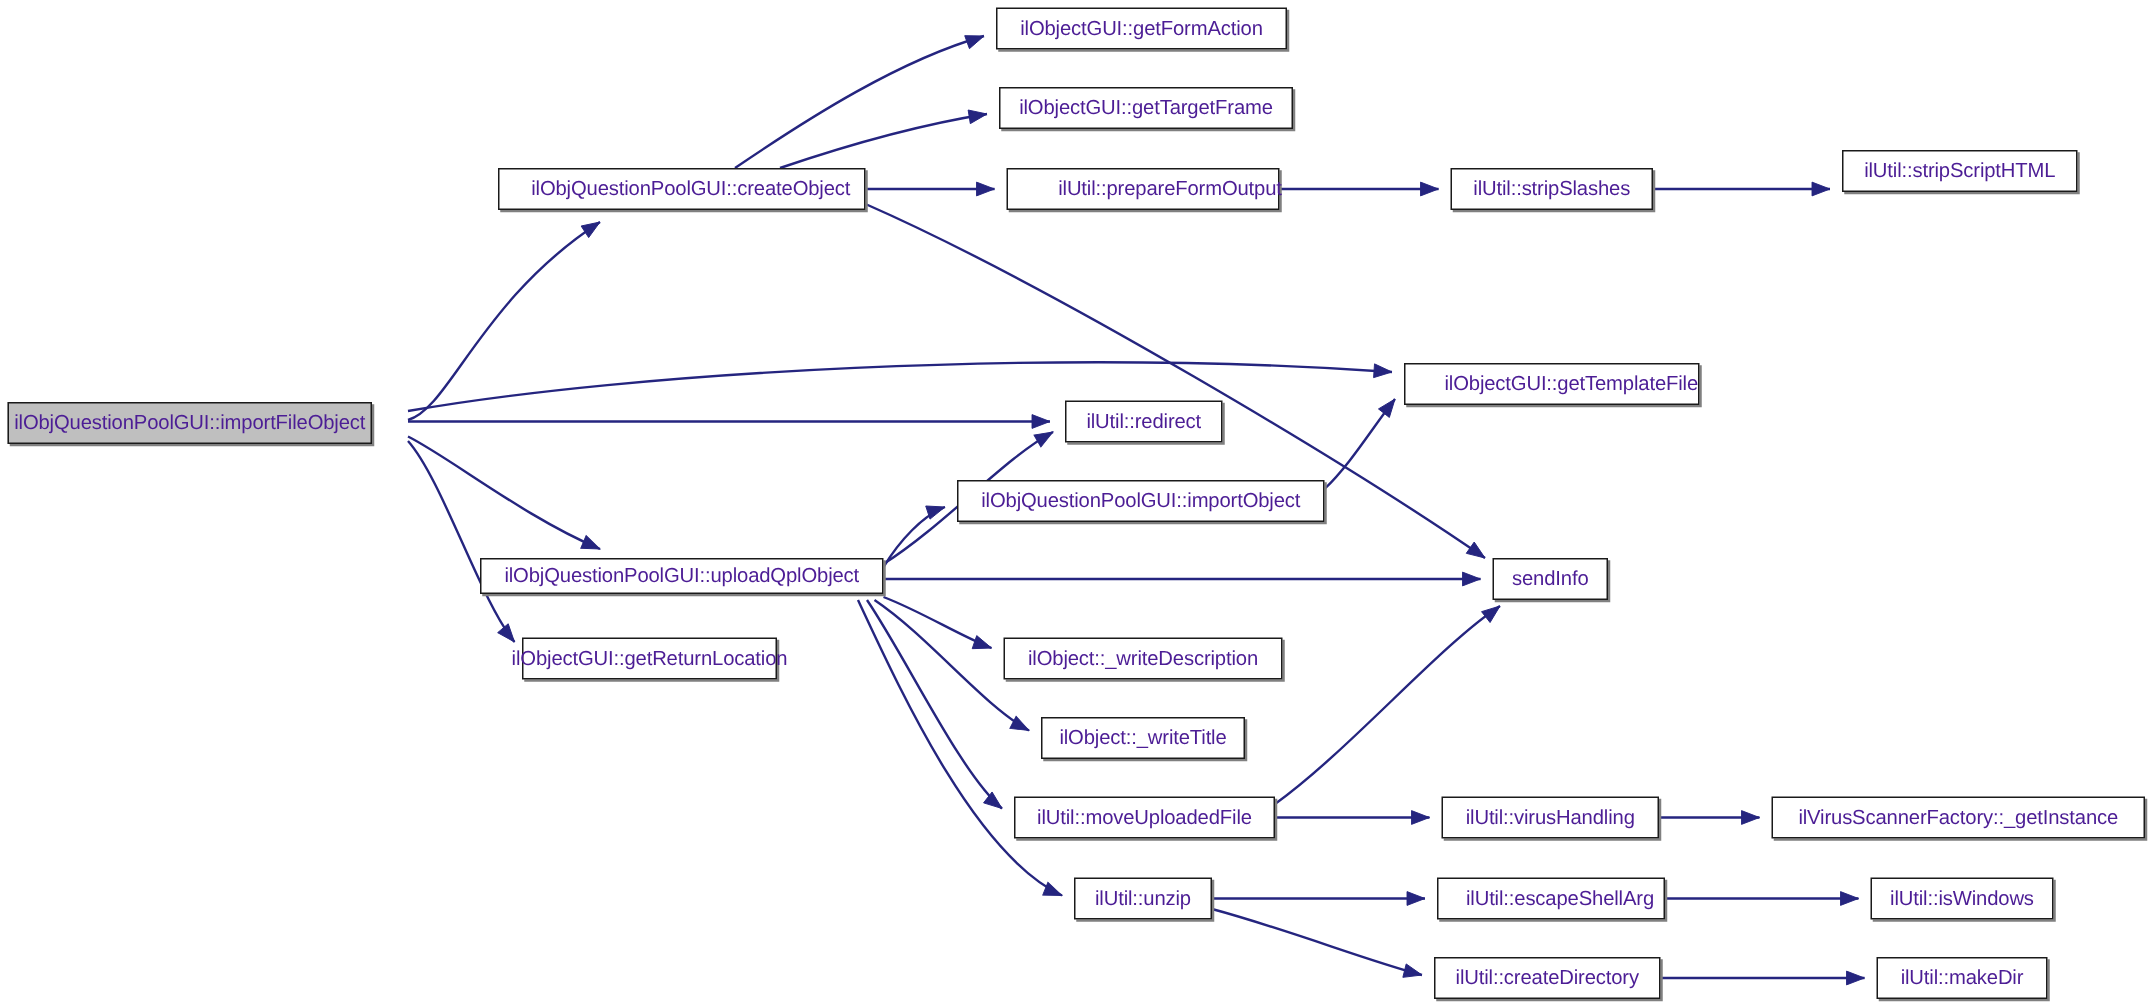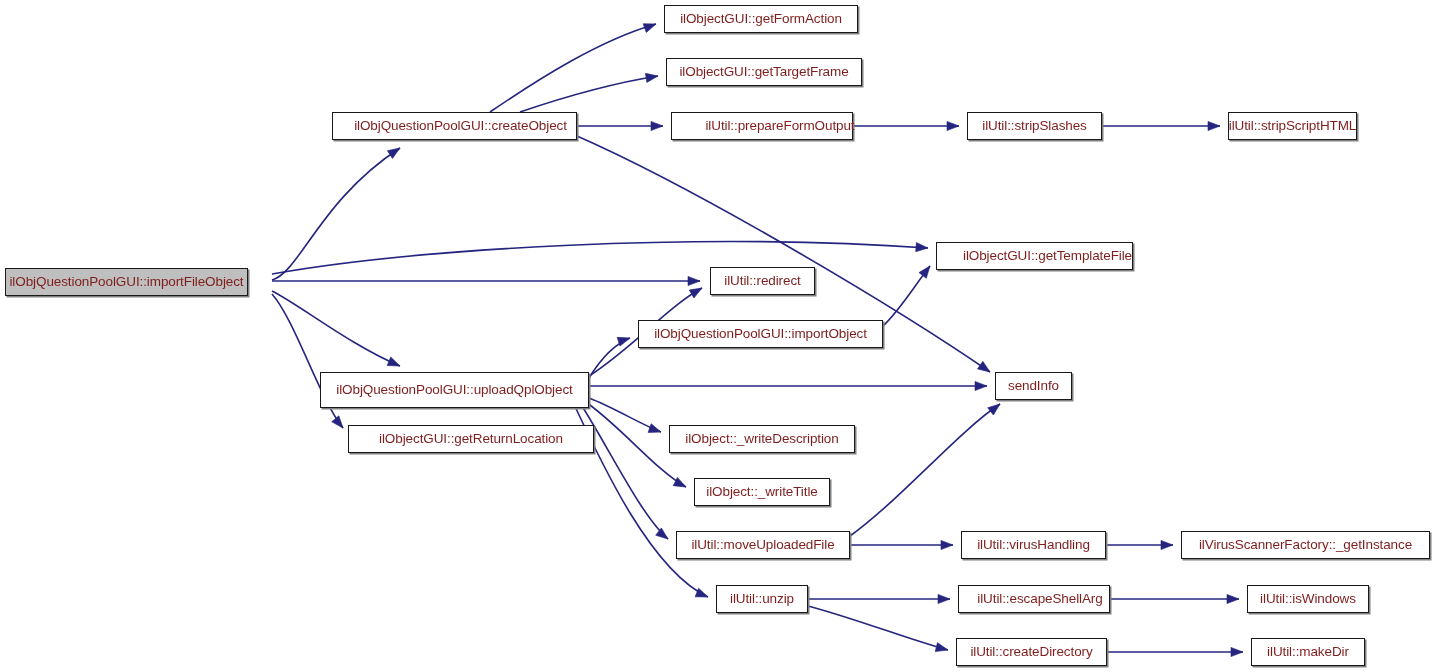--- a/index.html
+++ b/index.html
@@ -46,21 +46,21 @@
     align-items: center;
     justify-content: center;
     white-space: nowrap;
   }
   .node.root {
     background: #bfbfbf;
   }
   .node-label {
     font-family: "Liberation Sans", sans-serif;
     font-size: 13.5px;
-    color: #7f1d1d;
+    color: #4c1d95;
     line-height: 1;
     letter-spacing: -0.1px;
     user-select: none;
   }
 </style>
 </head>
 <body>
 
 <div id="graph-root">
   <svg id="graph-svg" viewBox="0 0 1435 672" preserveAspectRatio="none" aria-hidden="true">
@@ -133,39 +133,39 @@
       </div>
       <div class="node" style="left: 666px; top: 58px; width: 196px; height: 28px;">
         <span class="node-label">ilObjectGUI::getTargetFrame</span>
       </div>
       <div class="node" style="left: 671px; top: 112px; width: 182px; height: 28px; padding-left: 36px;">
         <span class="node-label">ilUtil::prepareFormOutput</span>
       </div>
       <div class="node" style="left: 967px; top: 112px; width: 135px; height: 28px; text-align: center;">
         <span class="node-label">ilUtil::stripSlashes</span>
       </div>
-      <div class="node" style="left: 1228px; top: 112px; width: 129px; height: 28px;">
+      <div class="node" style="left: 1228px; top: 100px; width: 157px; height: 28px;">
         <span class="node-label">ilUtil::stripScriptHTML</span>
       </div>
       <div class="node" style="left: 936px; top: 242px; width: 197px; height: 28px; padding-left: 26px;">
         <span class="node-label">ilObjectGUI::getTemplateFile</span>
       </div>
       <div class="node" style="left: 710px; top: 267px; width: 105px; height: 28px;">
         <span class="node-label">ilUtil::redirect</span>
       </div>
       <div class="node" style="left: 638px; top: 320px; width: 245px; height: 28px;">
         <span class="node-label">ilObjQuestionPoolGUI::importObject</span>
       </div>
-      <div class="node" style="left: 320px; top: 372px; width: 269px; height: 36px; text-align: center;">
+      <div class="node" style="left: 320px; top: 372px; width: 269px; height: 24px; text-align: center;">
         <span class="node-label">ilObjQuestionPoolGUI::uploadQplObject</span>
       </div>
       <div class="node" style="left: 995px; top: 372px; width: 77px; height: 28px;">
         <span class="node-label">sendInfo</span>
       </div>
-      <div class="node" style="left: 348px; top: 425px; width: 246px; height: 28px; text-align: right;">
+      <div class="node" style="left: 348px; top: 425px; width: 170px; height: 28px; text-align: right;">
         <span class="node-label">ilObjectGUI::getReturnLocation</span>
       </div>
       <div class="node" style="left: 669px; top: 425px; width: 186px; height: 28px;">
         <span class="node-label">ilObject::_writeDescription</span>
       </div>
       <div class="node" style="left: 694px; top: 478px; width: 136px; height: 28px;">
         <span class="node-label">ilObject::_writeTitle</span>
       </div>
       <div class="node" style="left: 676px; top: 531px; width: 174px; height: 28px;">
         <span class="node-label">ilUtil::moveUploadedFile</span>

